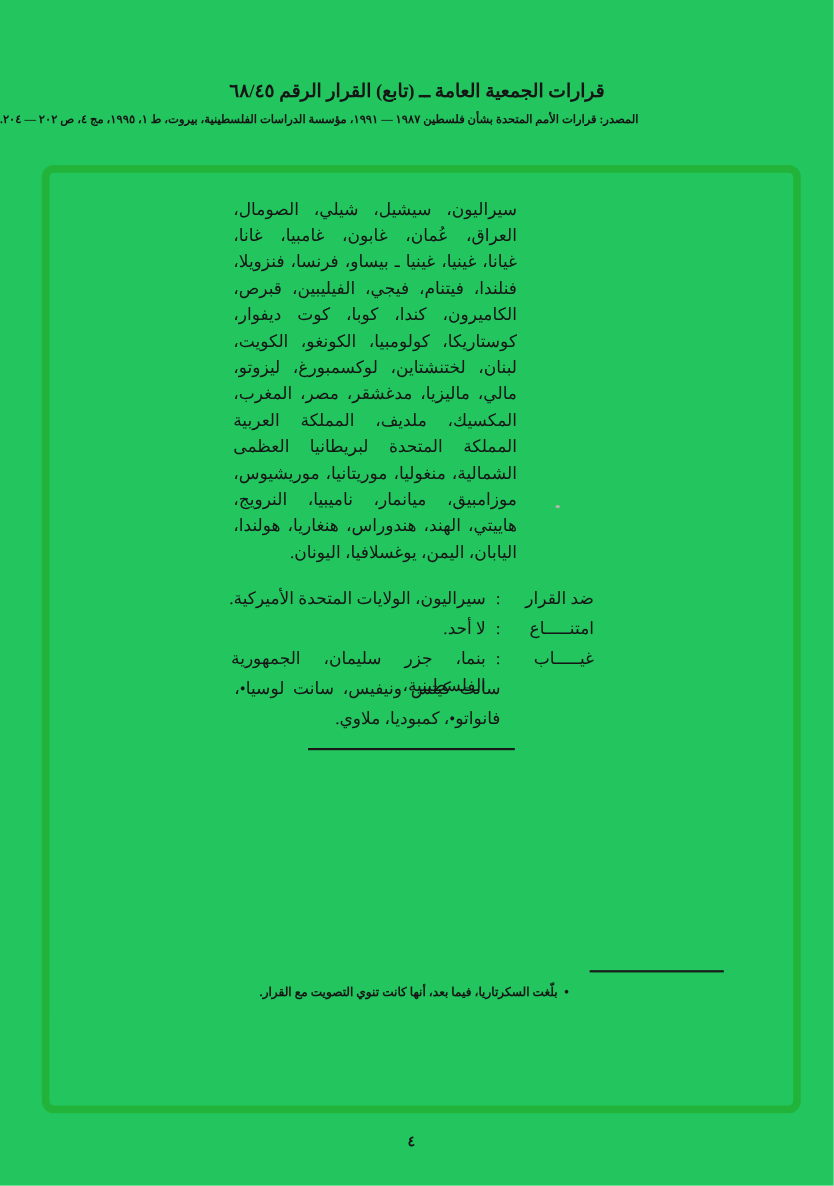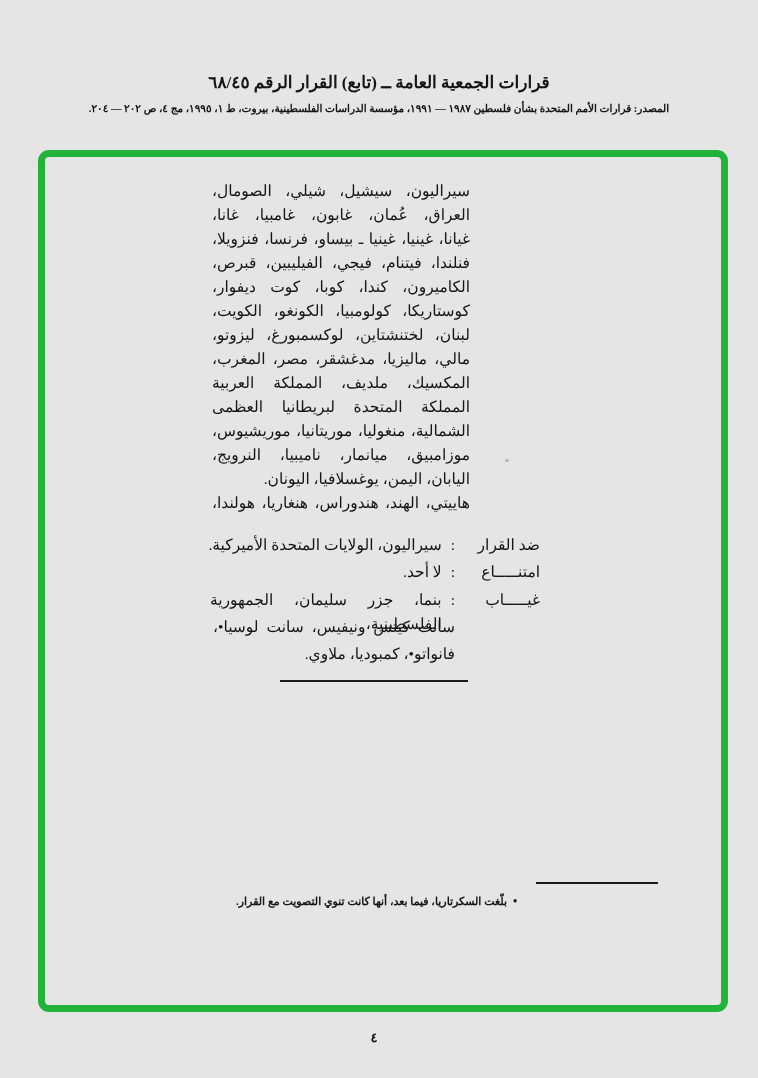--- a/index.html
+++ b/index.html
@@ -1,25 +1,25 @@
 <!DOCTYPE html>
 <html lang="ar"><head>
 <meta charset="utf-8">
 <style>
   html,body{margin:0;padding:0;background:#ffffff;}
   .page{
-    position:relative;width:758px;height:1078px;background:#e5e5e5;overflow:hidden;
+    position:relative;width:758px;height:1078px;background:#22c55e;overflow:hidden;
     font-family:"Liberation Serif","DejaVu Serif",serif;color:#151515;
   }
   .doc-title{
     position:absolute;top:72px;left:0;width:758px;text-align:center;
     direction:rtl;font-size:17px;font-weight:bold;letter-spacing:.2px;
   }
   .doc-source{
-    position:absolute;top:102px;left:0;width:758px;text-align:center;
+    position:absolute;top:102px;left:0;width:758px;text-align:left;
     direction:rtl;font-size:10.5px;font-weight:bold;white-space:nowrap;
   }
   .green-frame{
     position:absolute;left:38px;top:150px;width:676px;height:848px;
     border:7px solid #22b43a;border-radius:11px;background:transparent;
   }
   .countries{
     position:absolute;top:179px;right:288px;width:258px;direction:rtl;
     font-size:15.5px;line-height:24px;
   }
@@ -71,22 +71,22 @@
     <div class="country-line">غيانا، غينيا، غينيا ـ بيساو، فرنسا، فنزويلا،</div>
     <div class="country-line">فنلندا، فيتنام، فيجي، الفيليبين، قبرص، قطر،</div>
     <div class="country-line">الكاميرون، كندا، كوبا، كوت ديفوار،</div>
     <div class="country-line">كوستاريكا، كولومبيا، الكونغو، الكويت، كينيا،</div>
     <div class="country-line">لبنان، لختنشتاين، لوكسمبورغ، ليزوتو، مالطا،</div>
     <div class="country-line">مالي، ماليزيا، مدغشقر، مصر، المغرب،</div>
     <div class="country-line">المكسيك، ملديف، المملكة العربية السعودية،</div>
     <div class="country-line">المملكة المتحدة لبريطانيا العظمى وإيرلندا</div>
     <div class="country-line">الشمالية، منغوليا، موريتانيا، موريشيوس،</div>
     <div class="country-line">موزامبيق، ميانمار، ناميبيا، النرويج، النمسا،</div>
+    <div class="country-line">هاييتي، الهند، هندوراس، هنغاريا، هولندا،</div>
     <div class="country-line last">اليابان، اليمن، يوغسلافيا، اليونان.</div>
-    <div class="country-line">هاييتي، الهند، هندوراس، هنغاريا، هولندا،</div>
   </div>
 
   <div class="vote-row" style="top:533px;">
     <span class="vote-label">ضد القرار</span>
     <span class="vote-colon">:</span>
     <span class="vote-value">سيراليون، الولايات المتحدة الأميركية.</span>
   </div>
 
   <div class="vote-row" style="top:560px;">
     <span class="vote-label">امتنـــــاع</span>

